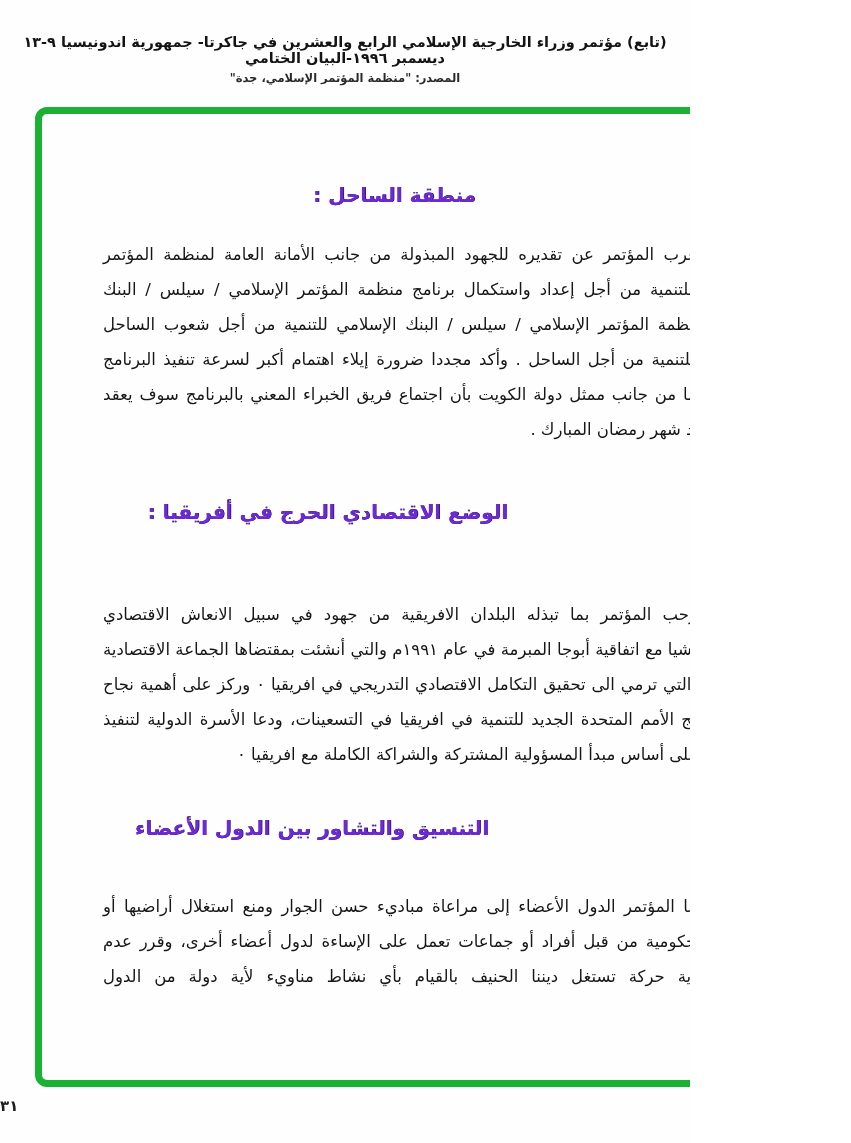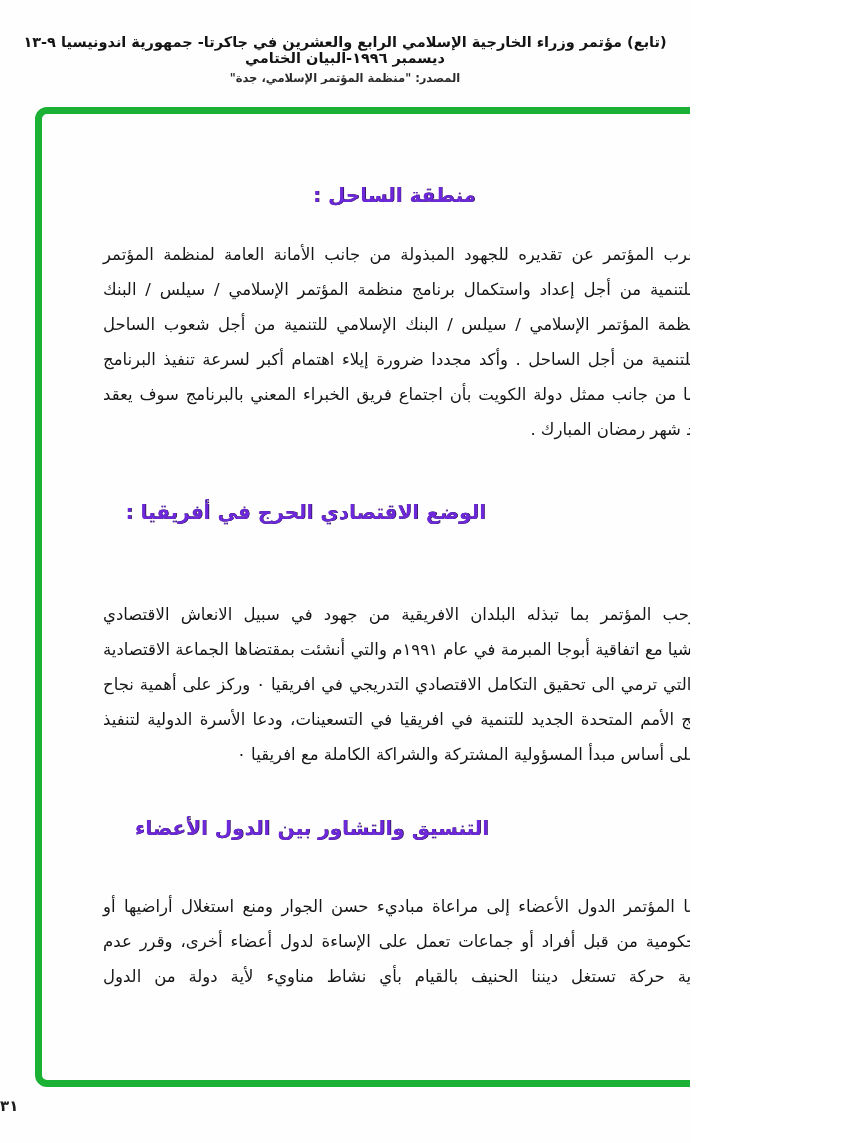--- a/index.html
+++ b/index.html
@@ -34,21 +34,21 @@
     position: absolute;
     direction: rtl;
     font-weight: bold;
     font-size: 20px;
     color: #6d28d9;
     white-space: nowrap;
     
     text-shadow: 0.4px 0 0 #000;
   }
   #heading-sahel   { top: 183px; right: 214px; }
-  #heading-economy { top: 500px; right: 204px; }
+  #heading-economy { top: 500px; right: 182px; }
   #heading-coordination { top: 816px; right: 201px; }
   .para {
     position: absolute;
     left: 103px;
     width: 660px;
     direction: rtl;
     font-size: 16.5px;
     color: #161616;
   }
   #para-115 { top: 237px; }

